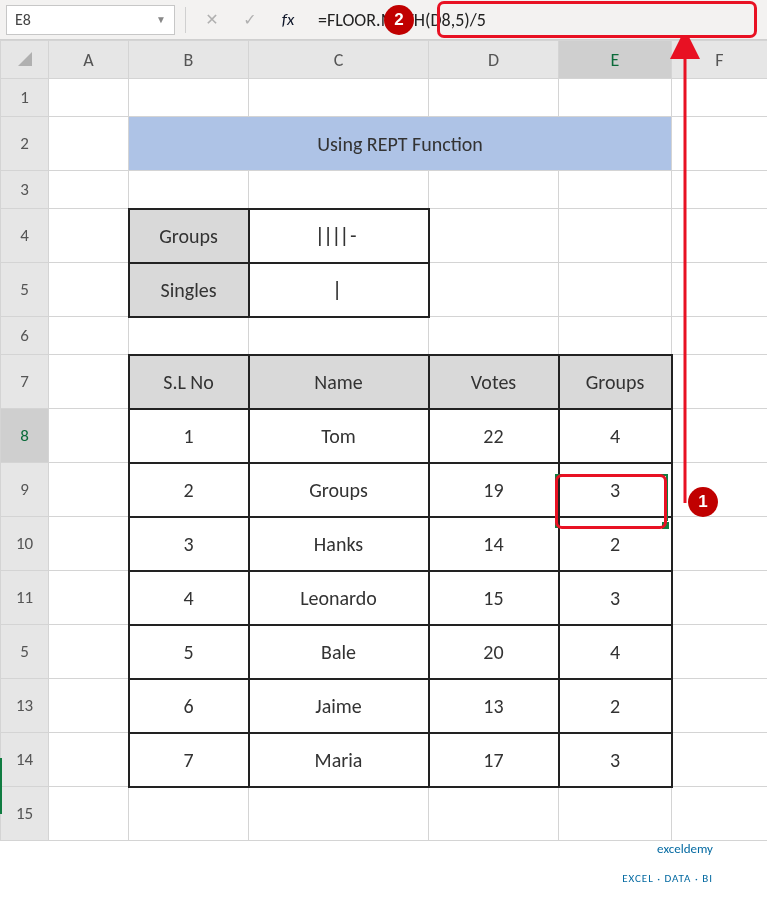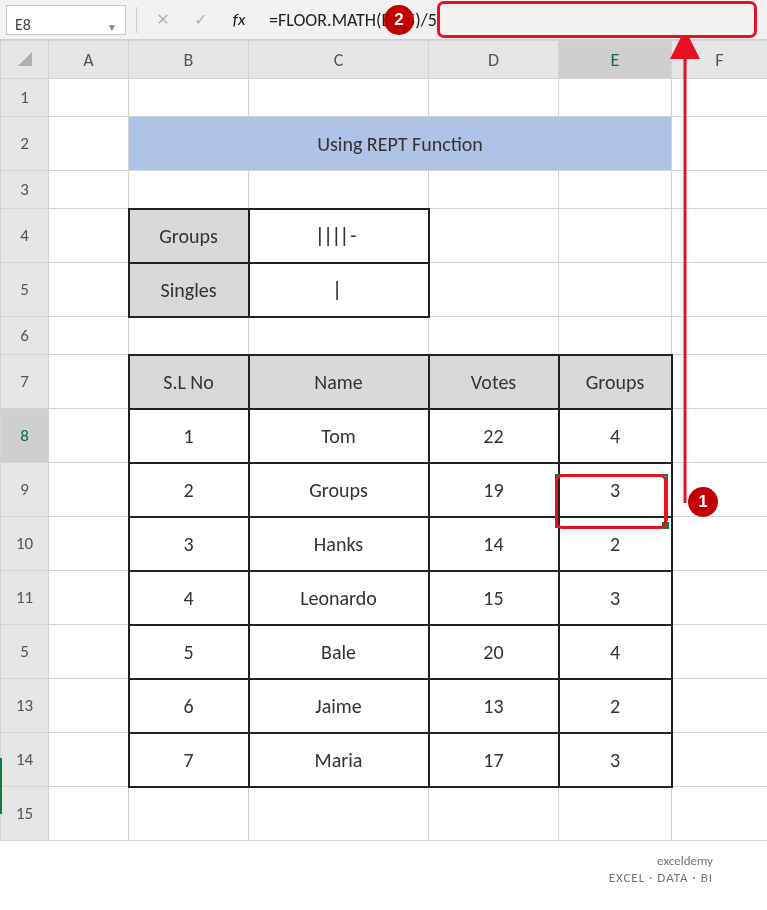--- a/index.html
+++ b/index.html
@@ -16,26 +16,26 @@
   .formula-bar {
     display: flex;
     align-items: center;
     height: 40px;
     background: #f3f2f1;
     border-bottom: 1px solid #d0d0d0;
     padding: 4px 6px;
     gap: 6px;
   }
   .name-box {
-    width: 120px;
+    width: 169px;
     height: 30px;
     background: #ffffff;
     border: 1px solid #c7c7c7;
     display: flex;
-    align-items: flex-end;
+    align-items: center;
     justify-content: space-between;
     padding: 0 8px;
     font-size: 16px;
     color: #444;
   }
   .name-box-dd {
     color: #888;
     font-size: 10px;
   }
   .vsep {
@@ -210,29 +210,29 @@
     font-family: Arial, sans-serif;
   }
   .badge-1 { left: 688px; top: 487px; }
   .badge-2 { left: 384px; top: 5px; }
 
   .watermark {
     position: absolute;
     right: 54px;
     bottom: 26px;
     font-size: 13px;
-    color: #737373;
+    color: #0369a1;
     text-align: right;
     line-height: 1;
   }
   .watermark .sub {
-    font-size: 13px;
+    font-size: 11px;
     letter-spacing: 1px;
     display: block;
-    margin-top: 4px;
+    margin-top: 18px;
   }
 
   .bottom-edge-marker {
     position: absolute;
     left: 0;
     top: 718px;
     width: 2px;
     height: 56px;
     background: #107c41;
   }

